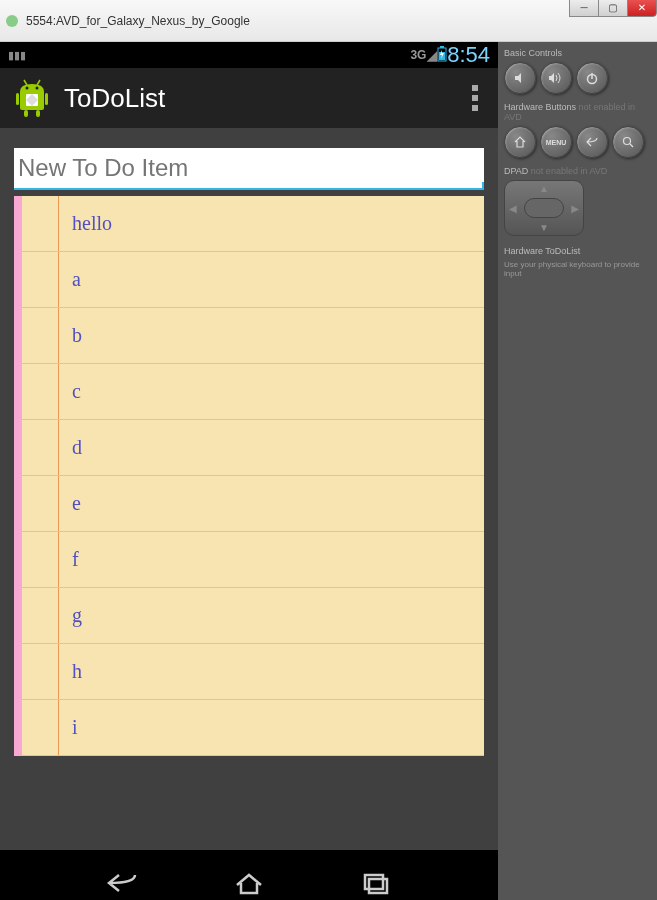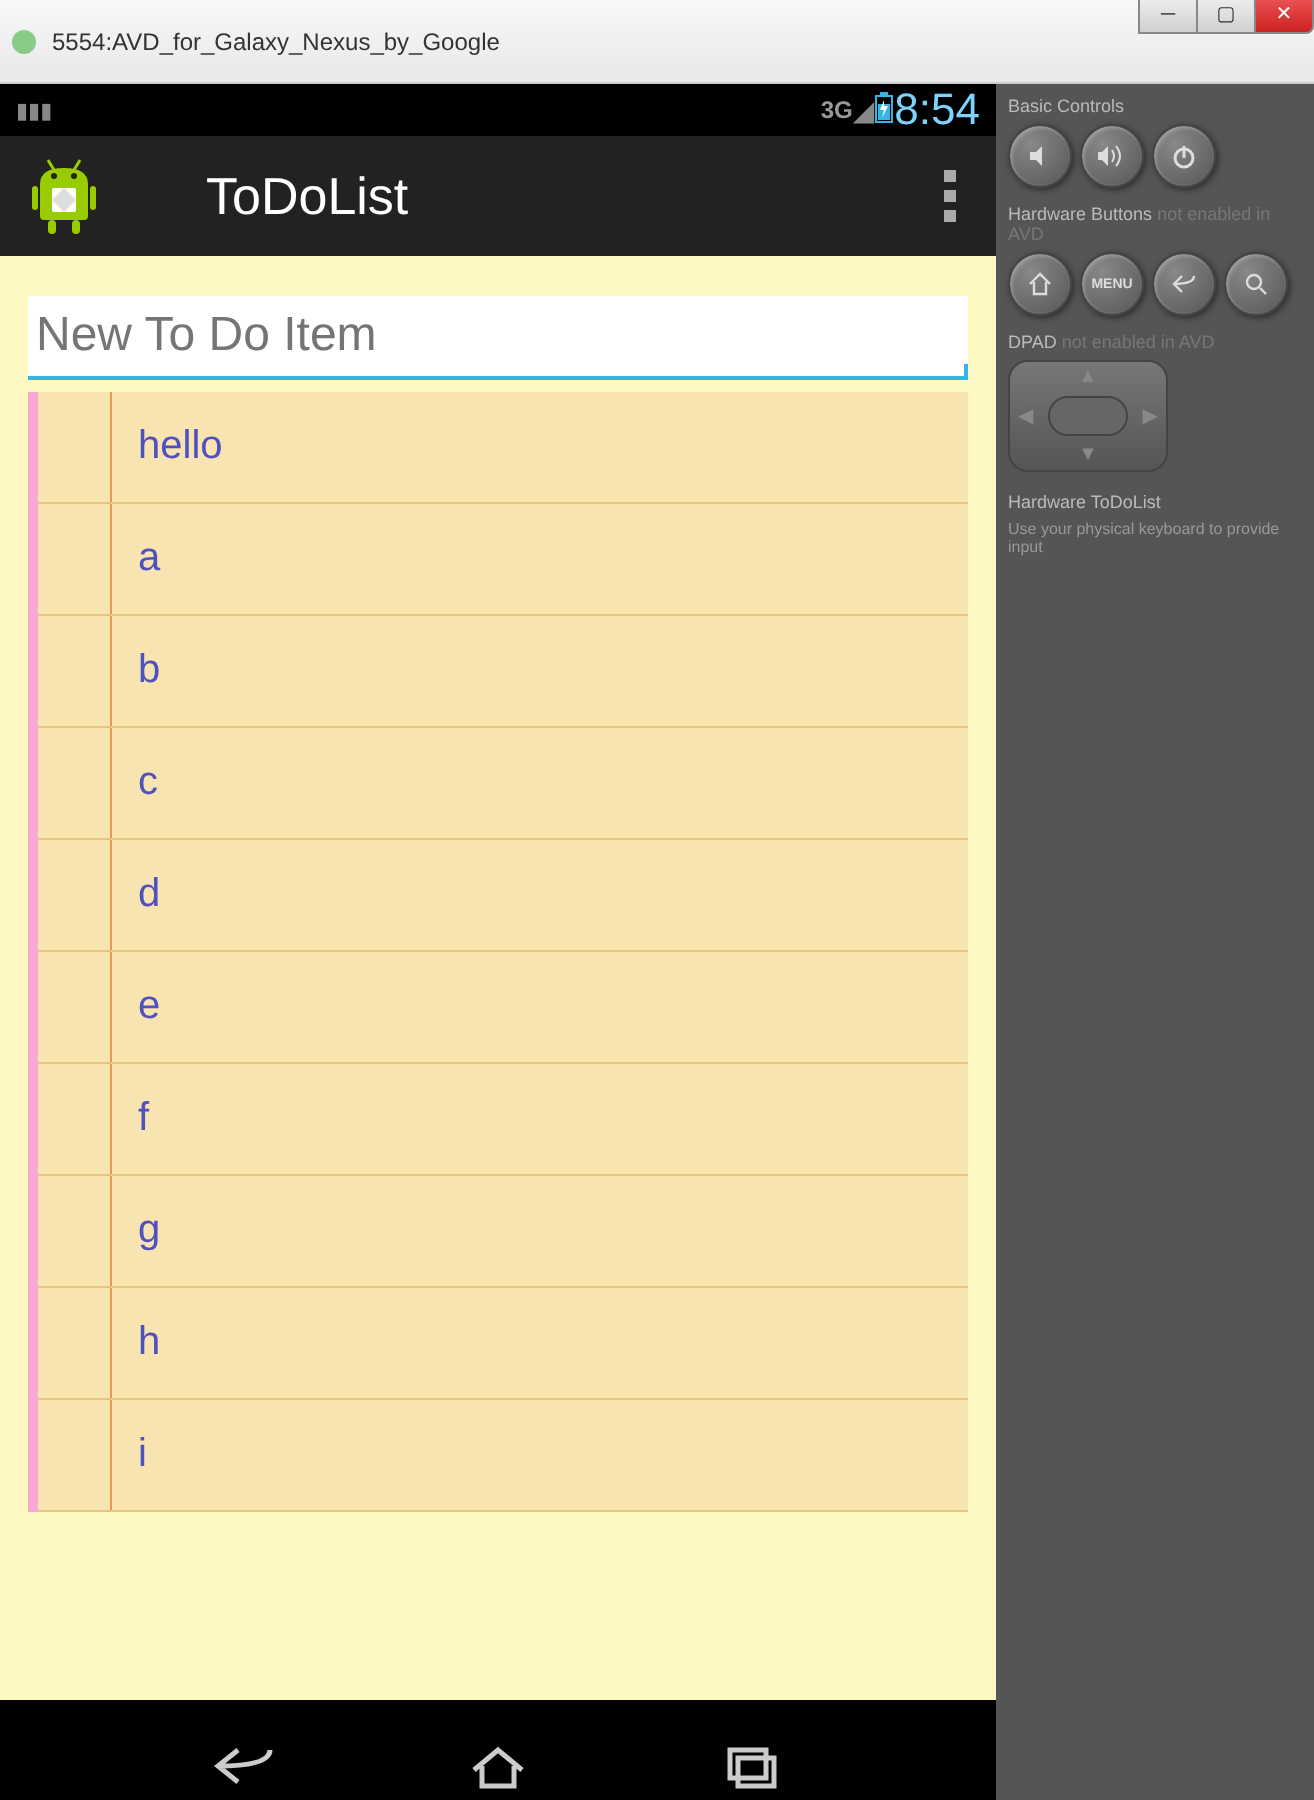--- a/index.html
+++ b/index.html
@@ -87,21 +87,20 @@
     .battery-icon { color: #33b5e5; }
     
     
     .action-bar {
       height: 60px;
       background: #222;
       display: flex;
       align-items: center;
       padding: 0 12px;
       color: #fff;
-      gap: 39px;
     }
     .app-icon {
       width: 40px;
       height: 40px;
       margin-right: 12px;
       display: flex;
       align-items: center;
       justify-content: center;
     }
     .app-title {
@@ -117,21 +116,21 @@
     }
     .menu-dots span {
       width: 6px;
       height: 6px;
       background: #aaa;
     }
     
     
     .content-area {
       flex: 1;
-      background: #fef9c3;
+      background: #404040;
       padding: 20px 14px 0 14px;
       overflow: hidden;
       position: relative;
     }
     
     .input-field {
       width: 100%;
       border: none;
       border-bottom: 2px solid #33b5e5;
       font-size: 24px;
@@ -150,21 +149,22 @@
       position: absolute;
       bottom: 0;
       width: 2px;
       height: 8px;
       background: #33b5e5;
     }
     .input-wrap::before { left: 0; }
     .input-wrap::after { right: 0; }
     
     .list-container {
-      border-left: 5px solid #f9a8d4;
+      border-left: 8px solid #f9a8d4;
+      font-family: Liberation Serif, serif;
     }
     .list-item {
       background: #f8e4b0;
       border-bottom: 1px solid #e8c878;
       padding: 16px 14px 16px 50px;
       font-size: 20px;
       color: #5050c0;
       position: relative;
     }
     .list-item::before {

